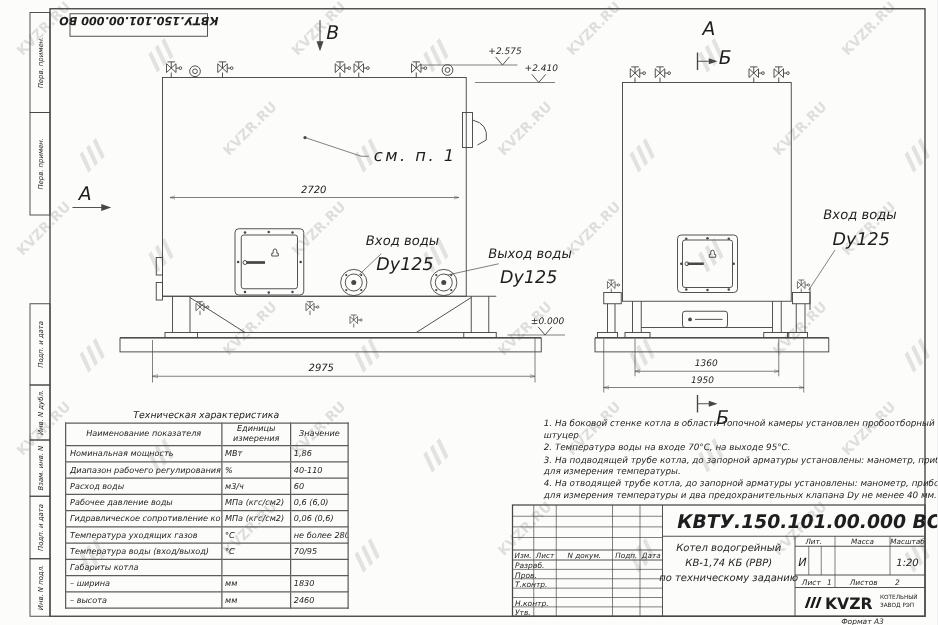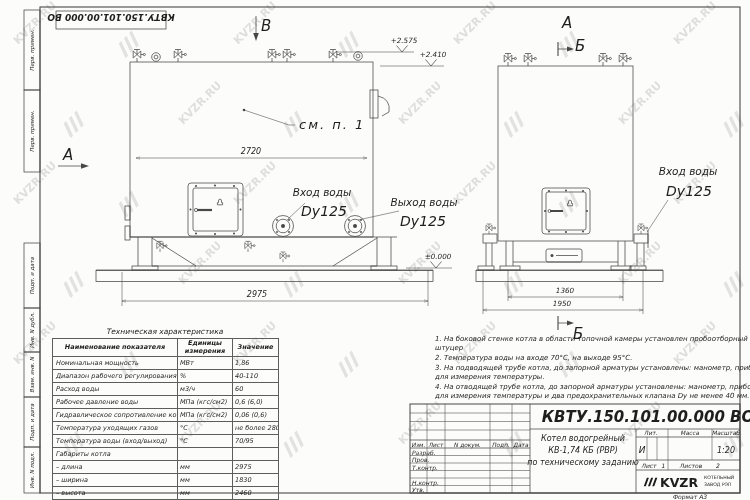--- a/index.html
+++ b/index.html
@@ -18,21 +18,21 @@
   #dwg .b{font-weight:bold;}
   #dwg .noit{font-style:normal;}
   #dwg .mid{text-anchor:middle;}
   .wmt{font:700 11px "DejaVu Sans",sans-serif;fill:#c6c6c6;font-style:normal;}
   
   #tt-wrap{position:absolute;left:52px;top:327px;width:226px;}
   #tt-title{text-align:center;font:italic 7.5px "DejaVu Sans",sans-serif;color:#1e1e1e;margin-bottom:2px;}
   table#tt{border-collapse:collapse;table-layout:fixed;width:226px;}
   table#tt th,table#tt td{border:1px solid #5d5d5d;font:italic 6.5px "DejaVu Sans",sans-serif;
      color:#1e1e1e;padding:0 2px;vertical-align:middle;height:12px;overflow:hidden;white-space:nowrap;}
-  table#tt th{height:17px;font-weight:bold;text-align:center;white-space:normal;line-height:1.15;}
+  table#tt th{height:17px;font-weight:normal;text-align:center;white-space:normal;line-height:1.15;}
   table#tt td.c0{text-align:left;padding-left:3px;}
   table#tt td.c1,table#tt td.c2{text-align:left;}
   
   #notes{position:absolute;left:413px;top:335px;width:328px;font:italic 7px "DejaVu Sans",sans-serif;
      color:#1d1d1d;margin-left:22px;}
   #notes p{margin:0 0 1.6px 0;line-height:8.7px;}
 </style>
 </head>
 <body>
 
@@ -418,25 +418,20 @@
             <td class="c0">Температура воды (вход/выход)</td>
             <td class="c1">°С</td>
             <td class="c2">70/95</td>
           </tr>
           <tr>
             <td class="c0">Габариты котла</td>
             <td class="c1"></td>
             <td class="c2"></td>
           </tr>
           <tr>
-            <td class="c0">– длина</td>
-            <td class="c1">мм</td>
-            <td class="c2">2975</td>
-          </tr>
-          <tr>
             <td class="c0">– ширина</td>
             <td class="c1">мм</td>
             <td class="c2">1830</td>
           </tr>
           <tr>
             <td class="c0">– высота</td>
             <td class="c1">мм</td>
             <td class="c2">2460</td>
           </tr>
         </tbody>

